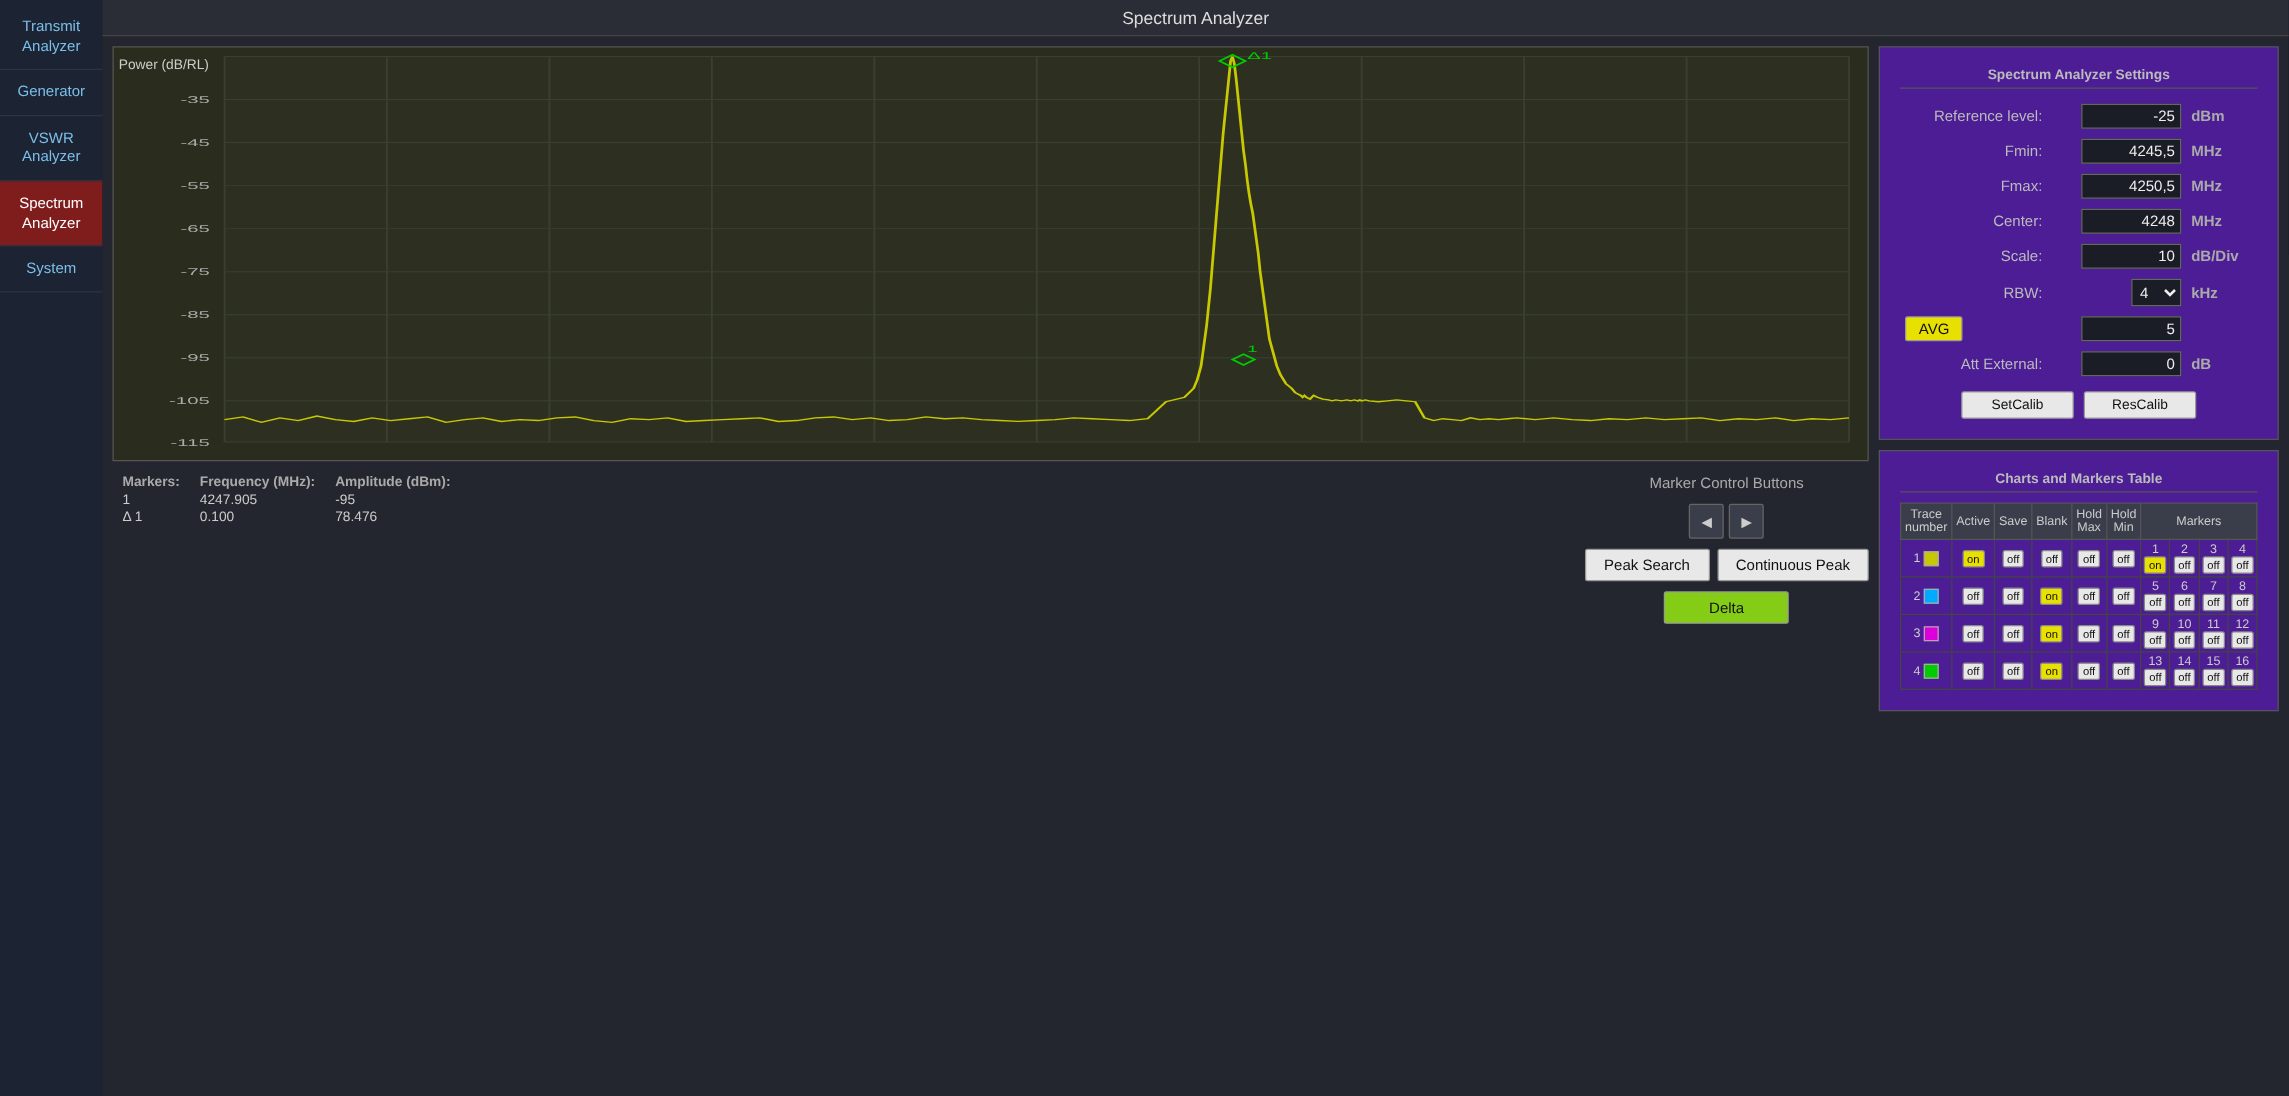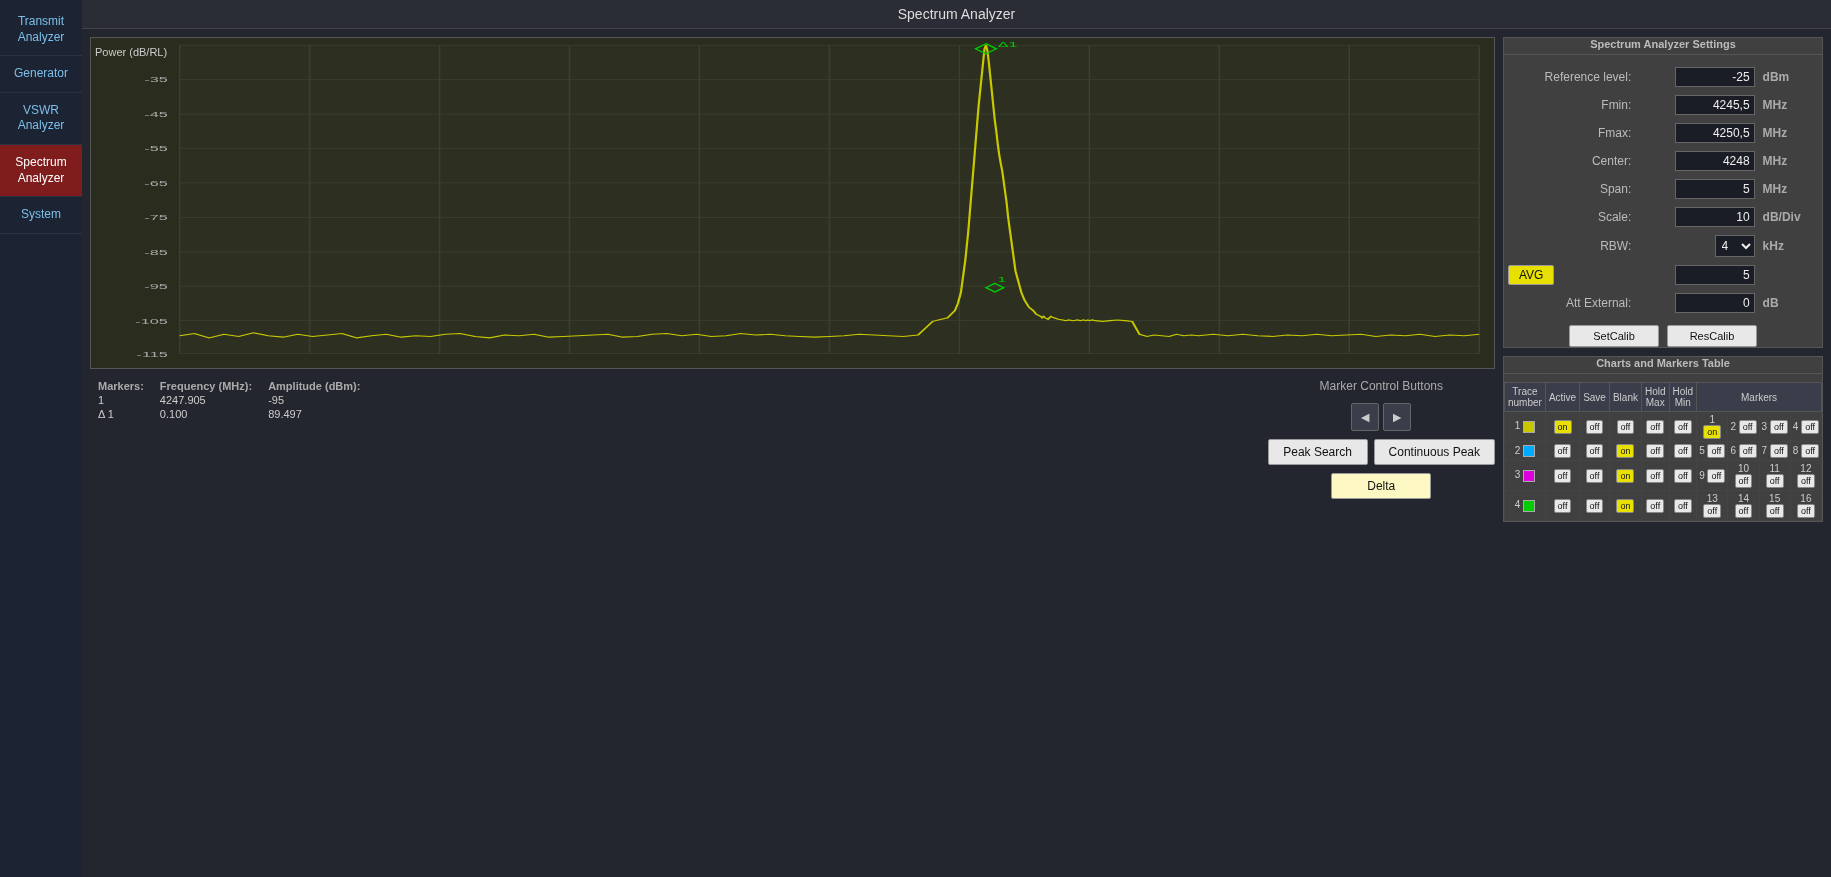--- a/index.html
+++ b/index.html
@@ -146,43 +146,43 @@
       border: 1px solid #999;
       color: #111;
       padding: 5px 14px;
       cursor: pointer;
       font-size: 12px;
       border-radius: 2px;
       min-width: 100px;
       text-align: center;
     }
     .action-btn.yellow {
-      background: #fef9c3;
+      background: #84cc16;
       border-color: #999;
       color: #111;
     }
 
     .peak-buttons {
       display: flex;
       gap: 6px;
     }
 
     
     #right-panel {
       width: 320px;
       display: flex;
       flex-direction: column;
       gap: 8px;
       flex-shrink: 0;
     }
 
     .panel-box {
-      background: #404040;
+      background: #4c1d95;
       border: 1px solid #555;
-      padding: 0;
+      padding: 16px;
     }
 
     .panel-title {
       text-align: center;
       font-size: 11px;
       color: #bbb;
       margin-bottom: 8px;
       border-bottom: 1px solid #555;
       padding-bottom: 4px;
       font-weight: bold;
@@ -412,21 +412,21 @@
               <td class="col-header" style="min-width:100px">Amplitude (dBm):</td>
             </tr>
             <tr>
               <td>1</td>
               <td>4247.905</td>
               <td>-95</td>
             </tr>
             <tr>
               <td>Δ 1</td>
               <td>0.100</td>
-              <td>89.497</td>
+              <td>78.476</td>
             </tr>
           </tbody>
             </table>
         </div>
 
         <div class="marker-control-area">
           <span class="marker-label">Marker Control Buttons</span>
           <div class="nav-buttons">
             <button class="nav-btn">◄</button>
             <button class="nav-btn">►</button>
@@ -468,27 +468,20 @@
             <td class="unit-col">MHz</td>
           </tr>
           <tr>
             <td class="label-col">Center:</td>
             <td class="value-col">
               <input class="settings-input" type="text" value="4248" style="">
             </td>
             <td class="unit-col">MHz</td>
           </tr>
           <tr>
-            <td class="label-col">Span:</td>
-            <td class="value-col">
-              <input class="settings-input" type="text" value="5" style="">
-            </td>
-            <td class="unit-col">MHz</td>
-          </tr>
-          <tr>
             <td class="label-col">Scale:</td>
             <td class="value-col">
               <input class="settings-input" type="text" value="10" style="">
             </td>
             <td class="unit-col">dB/Div</td>
           </tr>
           <tr>
             <td class="label-col">RBW:</td>
             <td class="value-col">
               <select class="settings-select">

